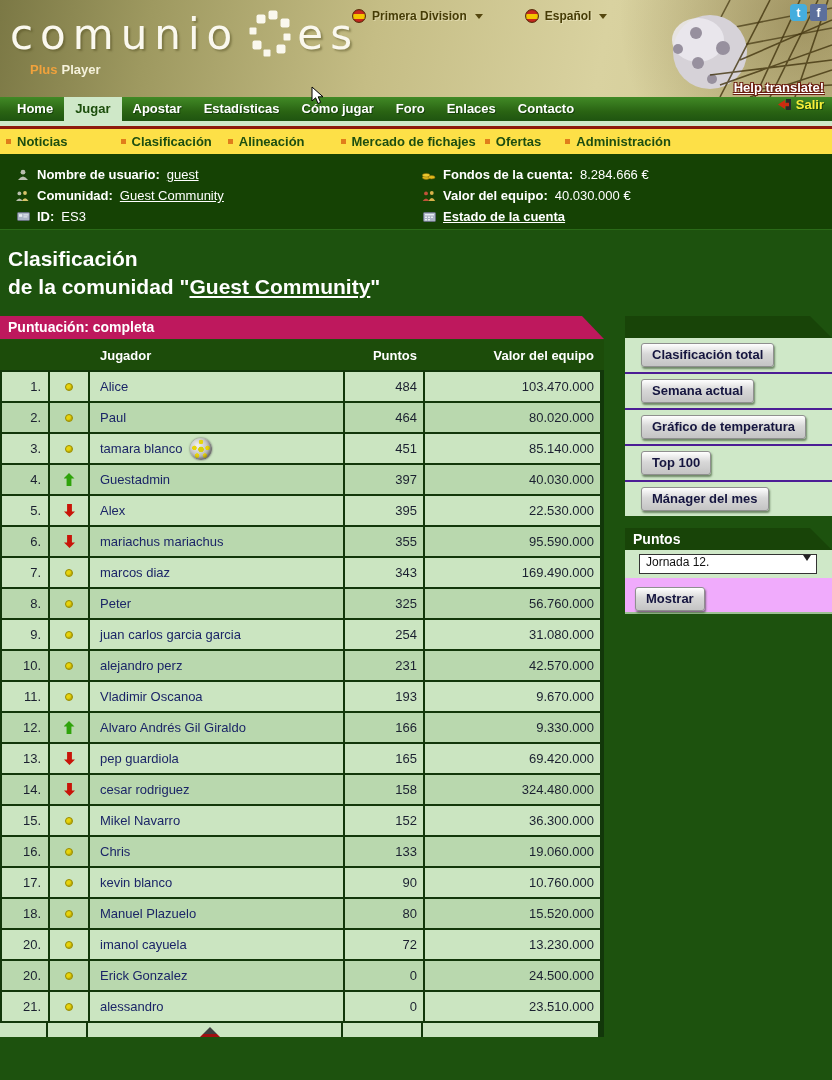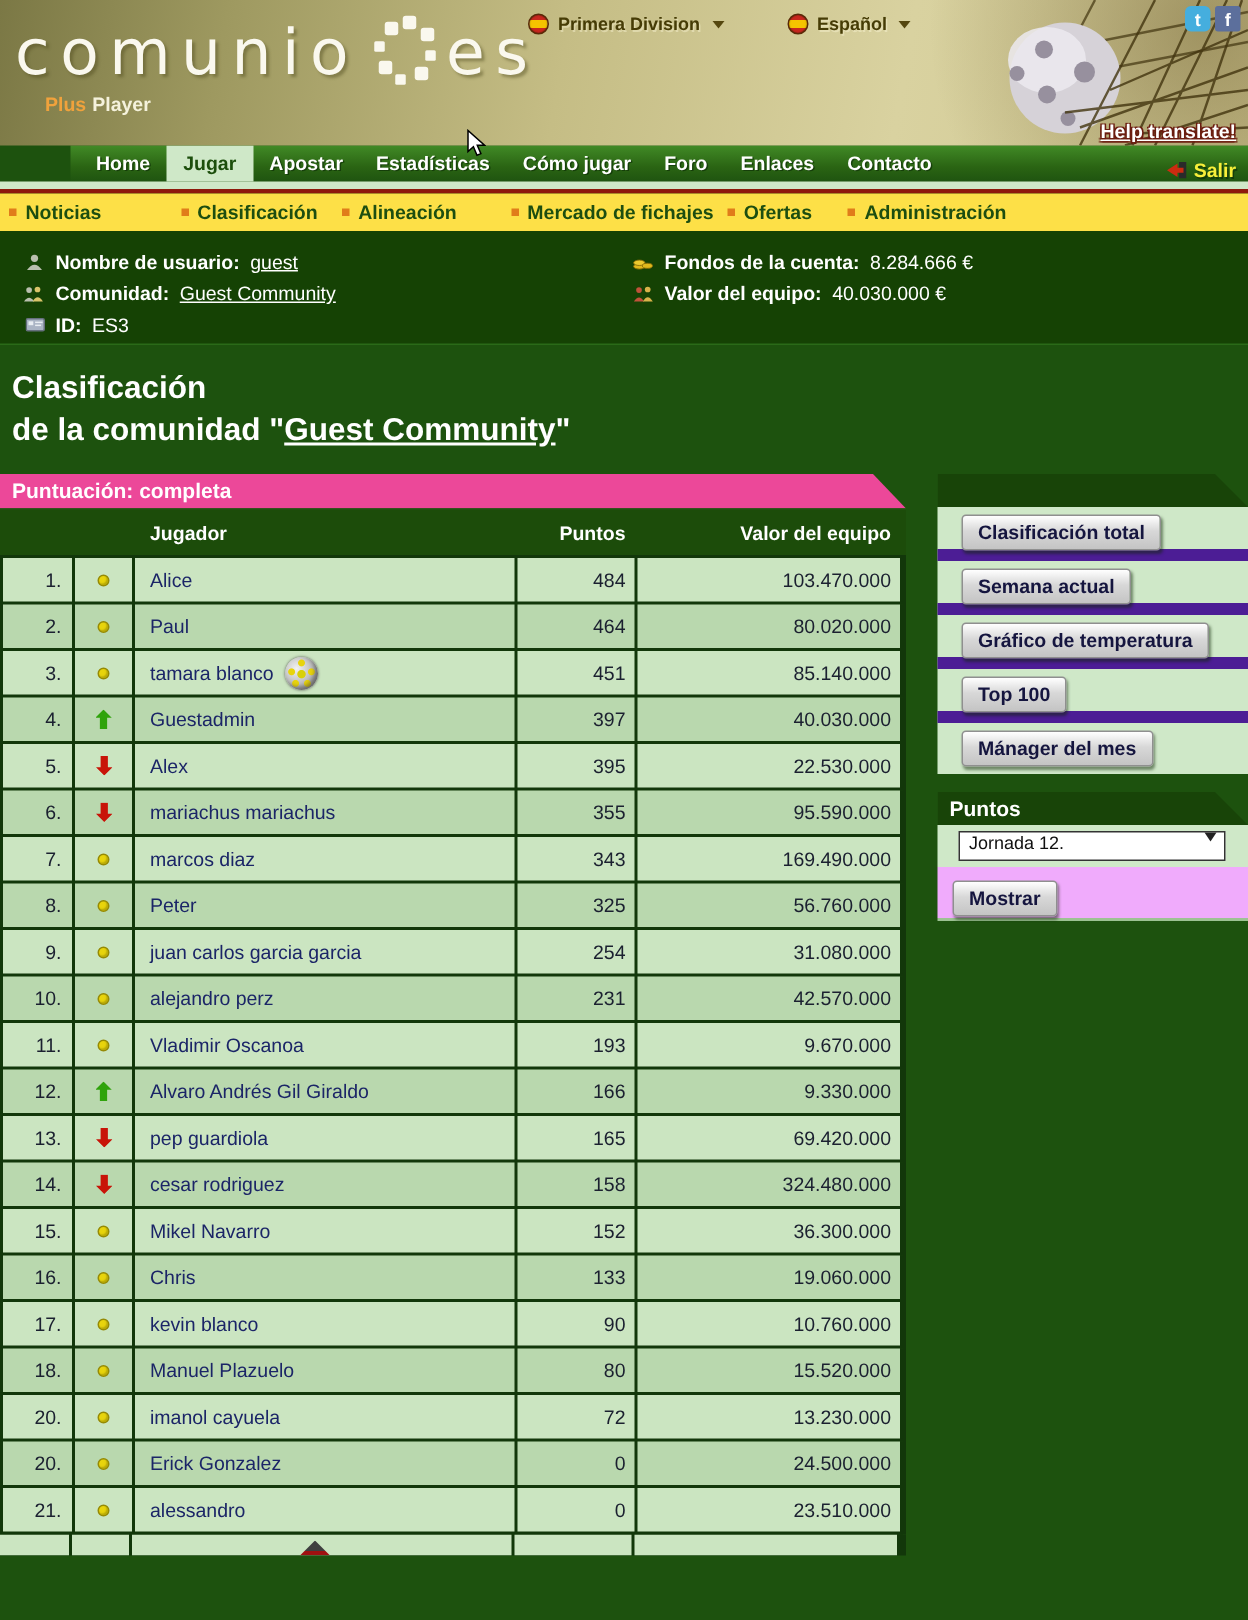--- a/index.html
+++ b/index.html
@@ -35,22 +35,22 @@
   .social { position:absolute; right:5px; top:4px; display:flex; gap:3px; }
   .soc { width:17px; height:17px; color:#fff; font-weight:bold; font-size:12px;
     display:flex; align-items:center; justify-content:center; cursor:pointer; }
   .tw { background:#45aede; border-radius:4px; }
   .fb { background:#5c6f9c; border-radius:2px; }
   .help { position:absolute; right:8px; bottom:2px; font-size:13px; font-weight:bold; color:#fff;
     text-decoration:underline; cursor:pointer;
     text-shadow:1px 1px 0 #6b1d10,-1px -1px 0 #6b1d10,1px -1px 0 #6b1d10,-1px 1px 0 #6b1d10; }
 
   
-  .mainnav { height:24px; display:flex; align-items:flex-end; padding-left:6px;
-    background:linear-gradient(180deg,#418a26,#2a6413 60%,#1f5410);margin-left:47px; }
+  .mainnav { height:24px; display:flex; align-items:flex-start; padding-left:6px;
+    background:linear-gradient(180deg,#418a26,#2a6413 60%,#1f5410); }
   .navitem { color:#fff; font-size:13px; font-weight:bold; line-height:24px; padding:0 11px;
     text-shadow:1px 1px 0 rgba(10,40,5,.6); cursor:pointer; text-decoration:none; }
   .navitem.active { background:#cfe8c8; color:#1c4e0c; text-shadow:none; }
   .logout-link { margin-left:auto; display:flex; align-items:center; gap:5px; padding-right:8px;
     color:#f8ef3a; font-size:13px; font-weight:bold; cursor:pointer; text-shadow:1px 1px 0 rgba(10,40,5,.6); }
   .navstrip { height:5px; background:#cfe8c8; }
   .redline { height:3px; background:#8e1a0c; }
   .subnav { height:25px; background:#fde047; display:flex; align-items:center; }
   .subitem { display:flex; align-items:center; gap:6px; color:#1d4e10; font-size:13px;
     font-weight:bold; cursor:pointer; text-decoration:none; }
@@ -73,21 +73,21 @@
   
   .page-title { padding:15px 0 0 8px; height:86px; color:#fff; font-size:21px; font-weight:bold; line-height:28px; }
   .title-link { color:#fff; text-decoration:underline; cursor:pointer; }
 
   
   .content { display:flex; align-items:flex-start; }
   .main-col { width:604px; }
   .sidebar { width:207px; margin-left:21px; }
 
   
-  .table-title { height:23px; line-height:23px; padding-left:8px; background:#ec4899; color:#fff;
+  .table-title { height:23px; line-height:23px; padding-left:8px; background:#be185d; color:#fff;
     font-size:14px; font-weight:bold; margin-bottom:1px;
     clip-path:polygon(0 0, calc(100% - 22px) 0, 100% 100%, 0 100%); }
   .thead { display:grid; grid-template-columns:46px 38px 253px 78px 175px; gap:2px; height:30px;
     background:#1c4c0a; border-left:2px solid #1c4c0a; border-right:2px solid #1c4c0a;
     color:#fff; font-size:13px; font-weight:bold; align-items:center; }
   .thead .th-player { padding-left:10px; }
   .thead .th-points, .thead .th-value { text-align:right; padding-right:6px; }
   .tbody { border-left:2px solid #12370a; border-right:2px solid #12370a; border-top:2px solid #12370a; }
   .row { display:grid; grid-template-columns:46px 38px 253px 78px 175px; gap:2px; height:31px;
     background:#12370a; border-bottom:2px solid #12370a; --bg:#cbe5c1; }
@@ -119,21 +119,21 @@
   .partial-cell { position:relative; }
   .partial-glyph { position:absolute; left:112px; top:4px; width:20px; height:10px;
     background:linear-gradient(180deg,#3f3f3f 0 68%,#a01010 68% 100%);
     clip-path:polygon(50% 0,100% 100%,0 100%); }
 
   
   .side-head { height:22px; background:#184408; color:#fff; font-size:14px; font-weight:bold;
     line-height:22px; padding-left:8px;
     clip-path:polygon(0 0, calc(100% - 22px) 0, 100% 100%, 0 100%); }
   .side-panel { background:#cfe8c8; }
-  .side-cell { height:36px; border-bottom:8px solid #4c1d95; padding:5px 0 0 16px; }
+  .side-cell { height:36px; border-bottom:2px solid #4c1d95; padding:5px 0 0 16px; }
   .side-cell:last-child { border-bottom:none; height:34px; }
   .gray-btn { font-family:"Liberation Sans",sans-serif; font-size:13px; font-weight:bold; color:#15153f;
     background:linear-gradient(180deg,#ffffff,#d8d8d8 45%,#c4c4c4); border:1px solid #8f8f8f;
     border-radius:3px; padding:3px 10px 4px; cursor:pointer; box-shadow:1px 2px 2px rgba(15,40,8,.5); }
   .side-box2 { margin-top:12px; border-bottom:2px solid #9dc293; }
   .select-strip { background:#cfe8c8; height:28px; padding:4px 0 0 14px; }
   .select { width:178px; height:20px; background:#fff; border:1px solid #333; display:flex;
     align-items:flex-start; justify-content:space-between; padding:0 5px 0 6px; font-size:12px;
     color:#111; cursor:pointer; }
   .sel-arrow { width:0; height:0; border-left:4px solid transparent; border-right:4px solid transparent;
@@ -288,20 +288,34 @@
           <svg width="14" height="12" viewBox="0 0 14 12">
               <circle cx="4" cy="3.4" r="1.9" fill="#c0523a"></circle>
               <path d="M0.6 11 Q4 5.8 7.4 11 Z" fill="#c0523a"></path>
               <circle cx="9.8" cy="3" r="1.9" fill="#d9b34a"></circle>
               <path d="M6.6 11 Q9.8 5.2 13.2 11 Z" fill="#d9b34a"></path>
             </svg>
         </span>
         <span class="acc-label">Valor del equipo:</span>
         <span class="acc-val">40.030.000 €</span>
       </div>
+      <div class="acc-row">
+        <span class="acc-ico">
+          <svg width="13" height="10" viewBox="0 0 13 10">
+              <rect x="0.5" y="0.5" width="12" height="9" rx="1" fill="#aab4c4" stroke="#66707e"></rect>
+              <rect x="2" y="2" width="9" height="1.4" fill="#e8edf2"></rect>
+              <rect x="2" y="4.6" width="2" height="1.4" fill="#e8edf2"></rect>
+              <rect x="5" y="4.6" width="2" height="1.4" fill="#e8edf2"></rect>
+              <rect x="8" y="4.6" width="2" height="1.4" fill="#e8edf2"></rect>
+              <rect x="2" y="7" width="2" height="1.4" fill="#e8edf2"></rect>
+              <rect x="5" y="7" width="2" height="1.4" fill="#e8edf2"></rect>
+            </svg>
+        </span>
+        <a class="acc-label acc-link">Estado de la cuenta</a>
+      </div>
     </div>
   </section>
 
   <h1 class="page-title">
     <span>Clasificación</span><br>
     <span>de la comunidad "</span><a class="title-link">Guest Community</a><span>"</span>
   </h1>
 
   <div class="content">
     <div class="main-col">

